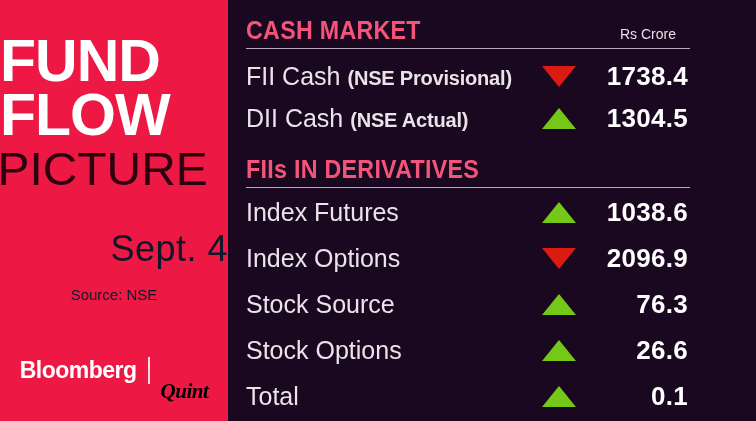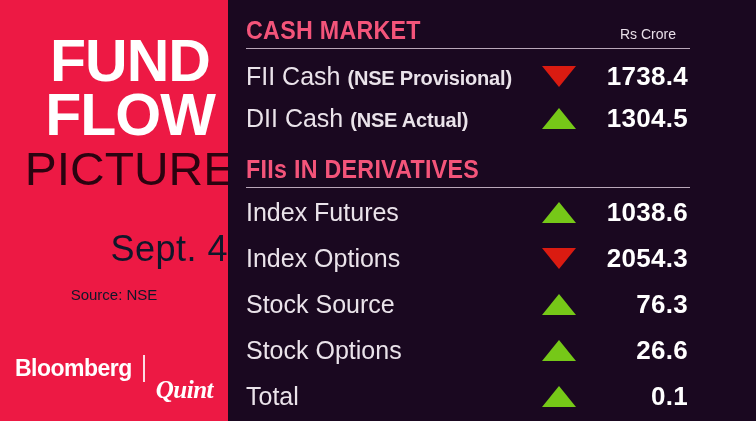--- a/index.html
+++ b/index.html
@@ -20,21 +20,20 @@
   #left-panel {
     position:relative;
     width:228px; height:421px;
     background:#ed1944;
     flex:0 0 228px;
   }
   #title-block {
     position:absolute;
     left:0; top:34px;
     width:260px;
-    text-align:center;
   }
   .word-bold {
     display:block;
     font-family:"Liberation Sans", sans-serif;
     font-weight:bold;
     font-size:59px;
     line-height:0.92;
     color:#ffffff;
     letter-spacing:-1px;
   }
@@ -86,22 +85,22 @@
   }
   #logo-divider {
     width:2px; height:27px;
     background:#ffffff;
     opacity:0.85;
   }
   #logo-quint {
     font-family:"Liberation Serif", serif;
     font-style:italic;
     font-weight:bold;
-    font-size:25px;
-    color:#ffffff;
+    font-size:21px;
+    color:#000000;
     letter-spacing:-0.5px;
     margin-top:43px;
   }
 
   
   #right-panel {
     position:relative;
     flex:1 1 auto;
     height:389px;
     background:#1a0820;
@@ -253,21 +252,21 @@
           <span class="tri up"></span>
         </span>
       <span class="row-value">1038.6</span>
     </div>
 
     <div class="data-row" style="top:238px;">
       <span class="row-label">Index Options</span>
       <span class="row-marker">
           <span class="tri down"></span>
         </span>
-      <span class="row-value">2054.3</span>
+      <span class="row-value">2096.9</span>
     </div>
 
     <div class="data-row" style="top:284px;">
       <span class="row-label">Stock Source</span>
       <span class="row-marker">
           <span class="tri up"></span>
         </span>
       <span class="row-value">76.3</span>
     </div>
 

